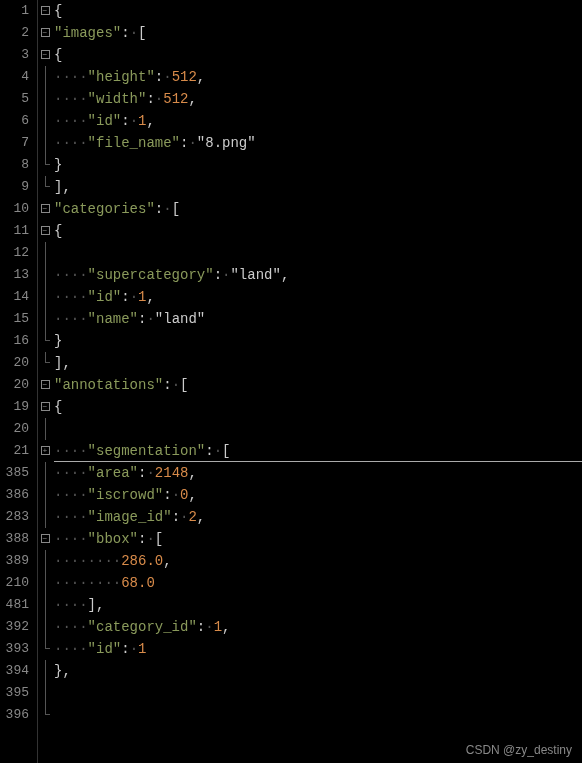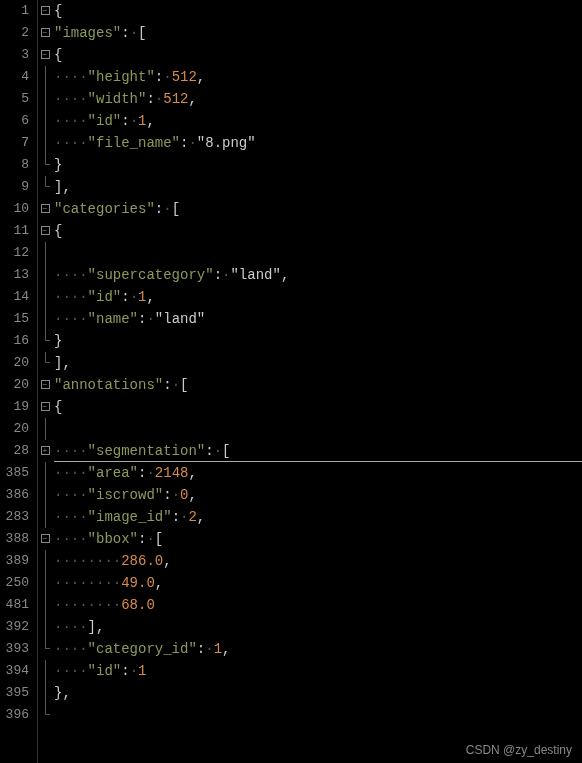--- a/index.html
+++ b/index.html
@@ -131,27 +131,27 @@
       <div class="gutter-line">11</div>
       <div class="gutter-line">12</div>
       <div class="gutter-line">13</div>
       <div class="gutter-line">14</div>
       <div class="gutter-line">15</div>
       <div class="gutter-line">16</div>
       <div class="gutter-line">20</div>
       <div class="gutter-line">20</div>
       <div class="gutter-line">19</div>
       <div class="gutter-line">20</div>
-      <div class="gutter-line">28</div>
+      <div class="gutter-line">21</div>
       <div class="gutter-line">385</div>
       <div class="gutter-line">386</div>
       <div class="gutter-line">283</div>
       <div class="gutter-line">388</div>
       <div class="gutter-line">389</div>
-      <div class="gutter-line">250</div>
+      <div class="gutter-line">210</div>
       <div class="gutter-line">481</div>
       <div class="gutter-line">392</div>
       <div class="gutter-line">393</div>
       <div class="gutter-line">394</div>
       <div class="gutter-line">395</div>
       <div class="gutter-line">396</div>
     </div>
   <div class="fold-column" id="foldcol">
       <div class="fold-cell"><span class="fold-box">−</span></div>
       <div class="fold-cell"><span class="fold-box">−</span></div>
@@ -261,21 +261,20 @@
       <div class="code-line"><span class="punct">],</span></div>
       <div class="code-line"><span class="key">"annotations"</span><span class="colon">:</span><span class="dots">·</span><span class="punct">[</span></div>
       <div class="code-line"><span class="brace">{</span></div>
       <div class="code-line"></div>
       <div class="code-line" style="border-bottom: 1px solid rgb(170, 170, 170);"><span class="dots">····</span><span class="key">"segmentation"</span><span class="colon">:</span><span class="dots">·</span><span class="punct">[</span></div>
       <div class="code-line"><span class="dots">····</span><span class="key">"area"</span><span class="colon">:</span><span class="dots">·</span><span class="num">2148</span><span class="punct">,</span></div>
       <div class="code-line"><span class="dots">····</span><span class="key">"iscrowd"</span><span class="colon">:</span><span class="dots">·</span><span class="num">0</span><span class="punct">,</span></div>
       <div class="code-line"><span class="dots">····</span><span class="key">"image_id"</span><span class="colon">:</span><span class="dots">·</span><span class="num">2</span><span class="punct">,</span></div>
       <div class="code-line"><span class="dots">····</span><span class="key">"bbox"</span><span class="colon">:</span><span class="dots">·</span><span class="punct">[</span></div>
       <div class="code-line"><span class="dots">········</span><span class="num">286.0</span><span class="punct">,</span></div>
-      <div class="code-line"><span class="dots">········</span><span class="num">49.0</span><span class="punct">,</span></div>
       <div class="code-line"><span class="dots">········</span><span class="num">68.0</span></div>
       <div class="code-line"><span class="dots">····</span><span class="punct">],</span></div>
       <div class="code-line"><span class="dots">····</span><span class="key">"category_id"</span><span class="colon">:</span><span class="dots">·</span><span class="num">1</span><span class="punct">,</span></div>
       <div class="code-line"><span class="dots">····</span><span class="key">"id"</span><span class="colon">:</span><span class="dots">·</span><span class="num">1</span></div>
       <div class="code-line"><span class="brace">},</span></div>
     </div>
 </div>
 
 <div class="watermark">CSDN @zy_destiny</div>
 

